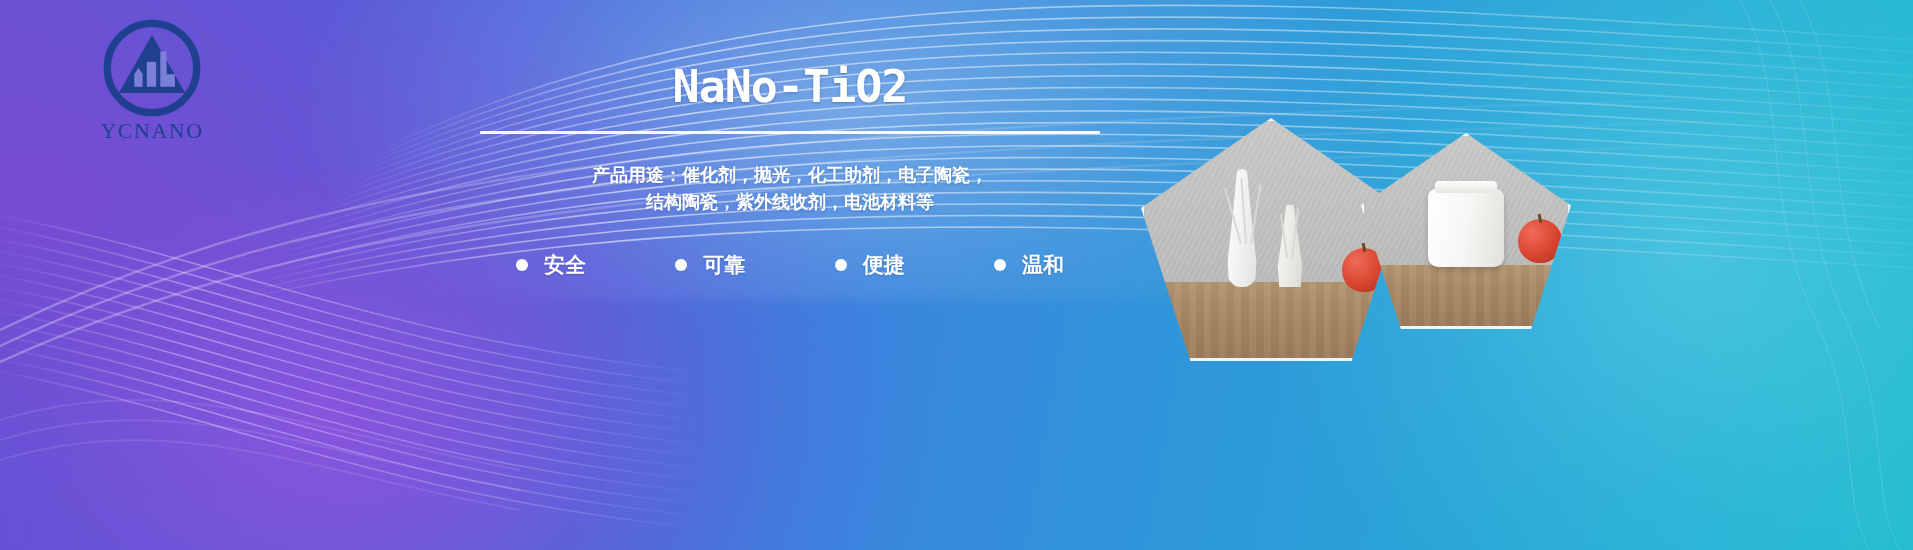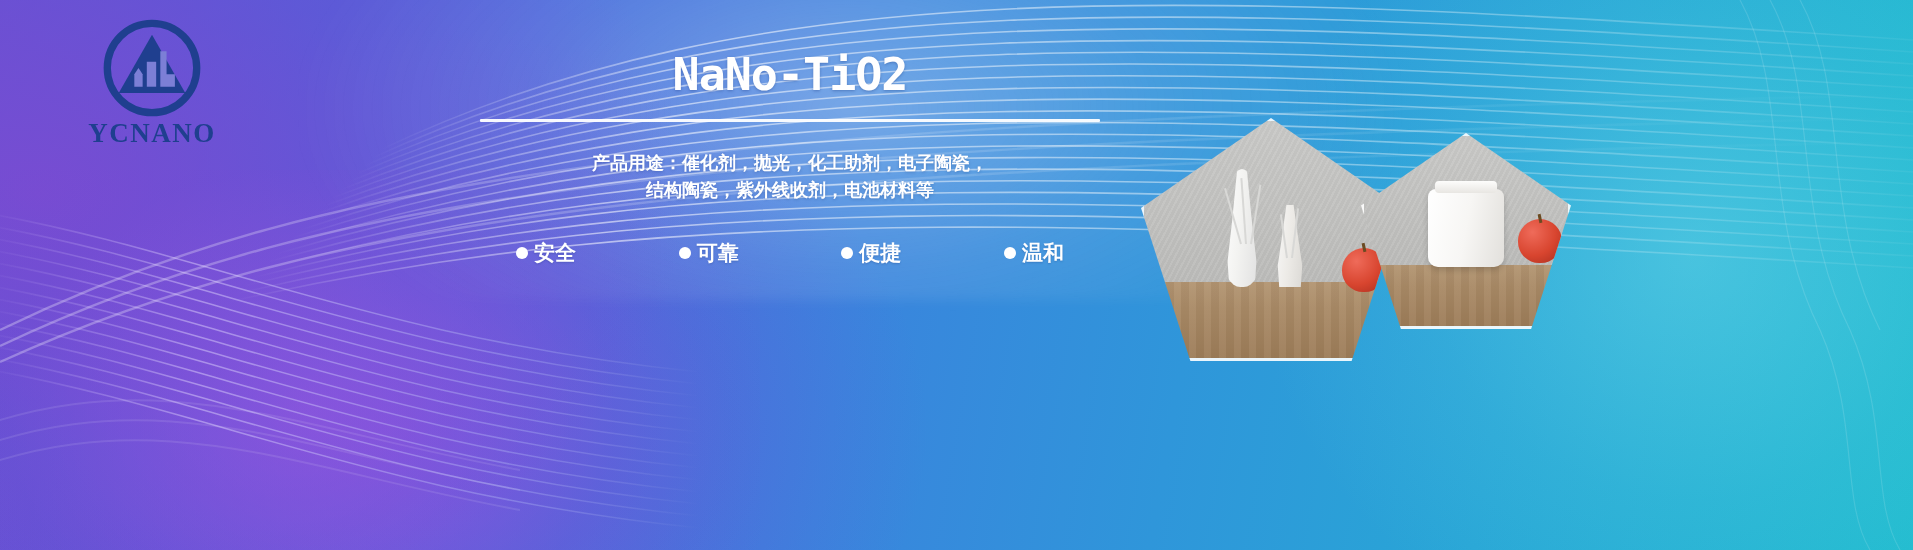--- a/index.html
+++ b/index.html
@@ -44,30 +44,30 @@
   
   #logo-block {
     position:absolute; left:52px; top:16px;
     width:200px; height:135px;
     text-align:center;
   }
   #logo-mark { width:104px; height:104px; margin:0 auto; display:block; }
   #logo-wordmark {
     margin-top:-2px;
     font-family:"Liberation Serif","DejaVu Serif",serif;
-    font-weight:700;
-    font-size:27px;
+    font-weight:400;
+    font-size:22px;
     letter-spacing:1.5px;
     color:#1f3f8f;
   }
 
   
   #content {
     position:absolute;
-    left:480px; top:52px;
+    left:480px; top:64px;
     width:620px;
     text-align:center;
     color:#ffffff;
   }
   #product-title {
     font-family:"DejaVu Sans Mono","Liberation Mono",monospace;
     font-weight:700;
     font-size:45px;
     letter-spacing:-1px;
     line-height:1.0;
@@ -91,21 +91,21 @@
     text-shadow:0 1px 3px rgba(20,50,120,0.30);
   }
   #features {
     margin-top:34px;
     display:flex;
     justify-content:space-between;
     align-items:center;
     padding:0 36px;
   }
   .feature {
-    display:flex; align-items:center; gap:6px;
+    display:flex; align-items:center; gap:16px;
     font-size:21px; font-weight:600;
     color:#ffffff;
     white-space:nowrap;
     text-shadow:0 1px 2px rgba(20,50,120,0.28);
   }
   .feature .dot {
     width:12px; height:12px;
     border-radius:50%;
     background:#ffffff;
     flex:0 0 auto;

